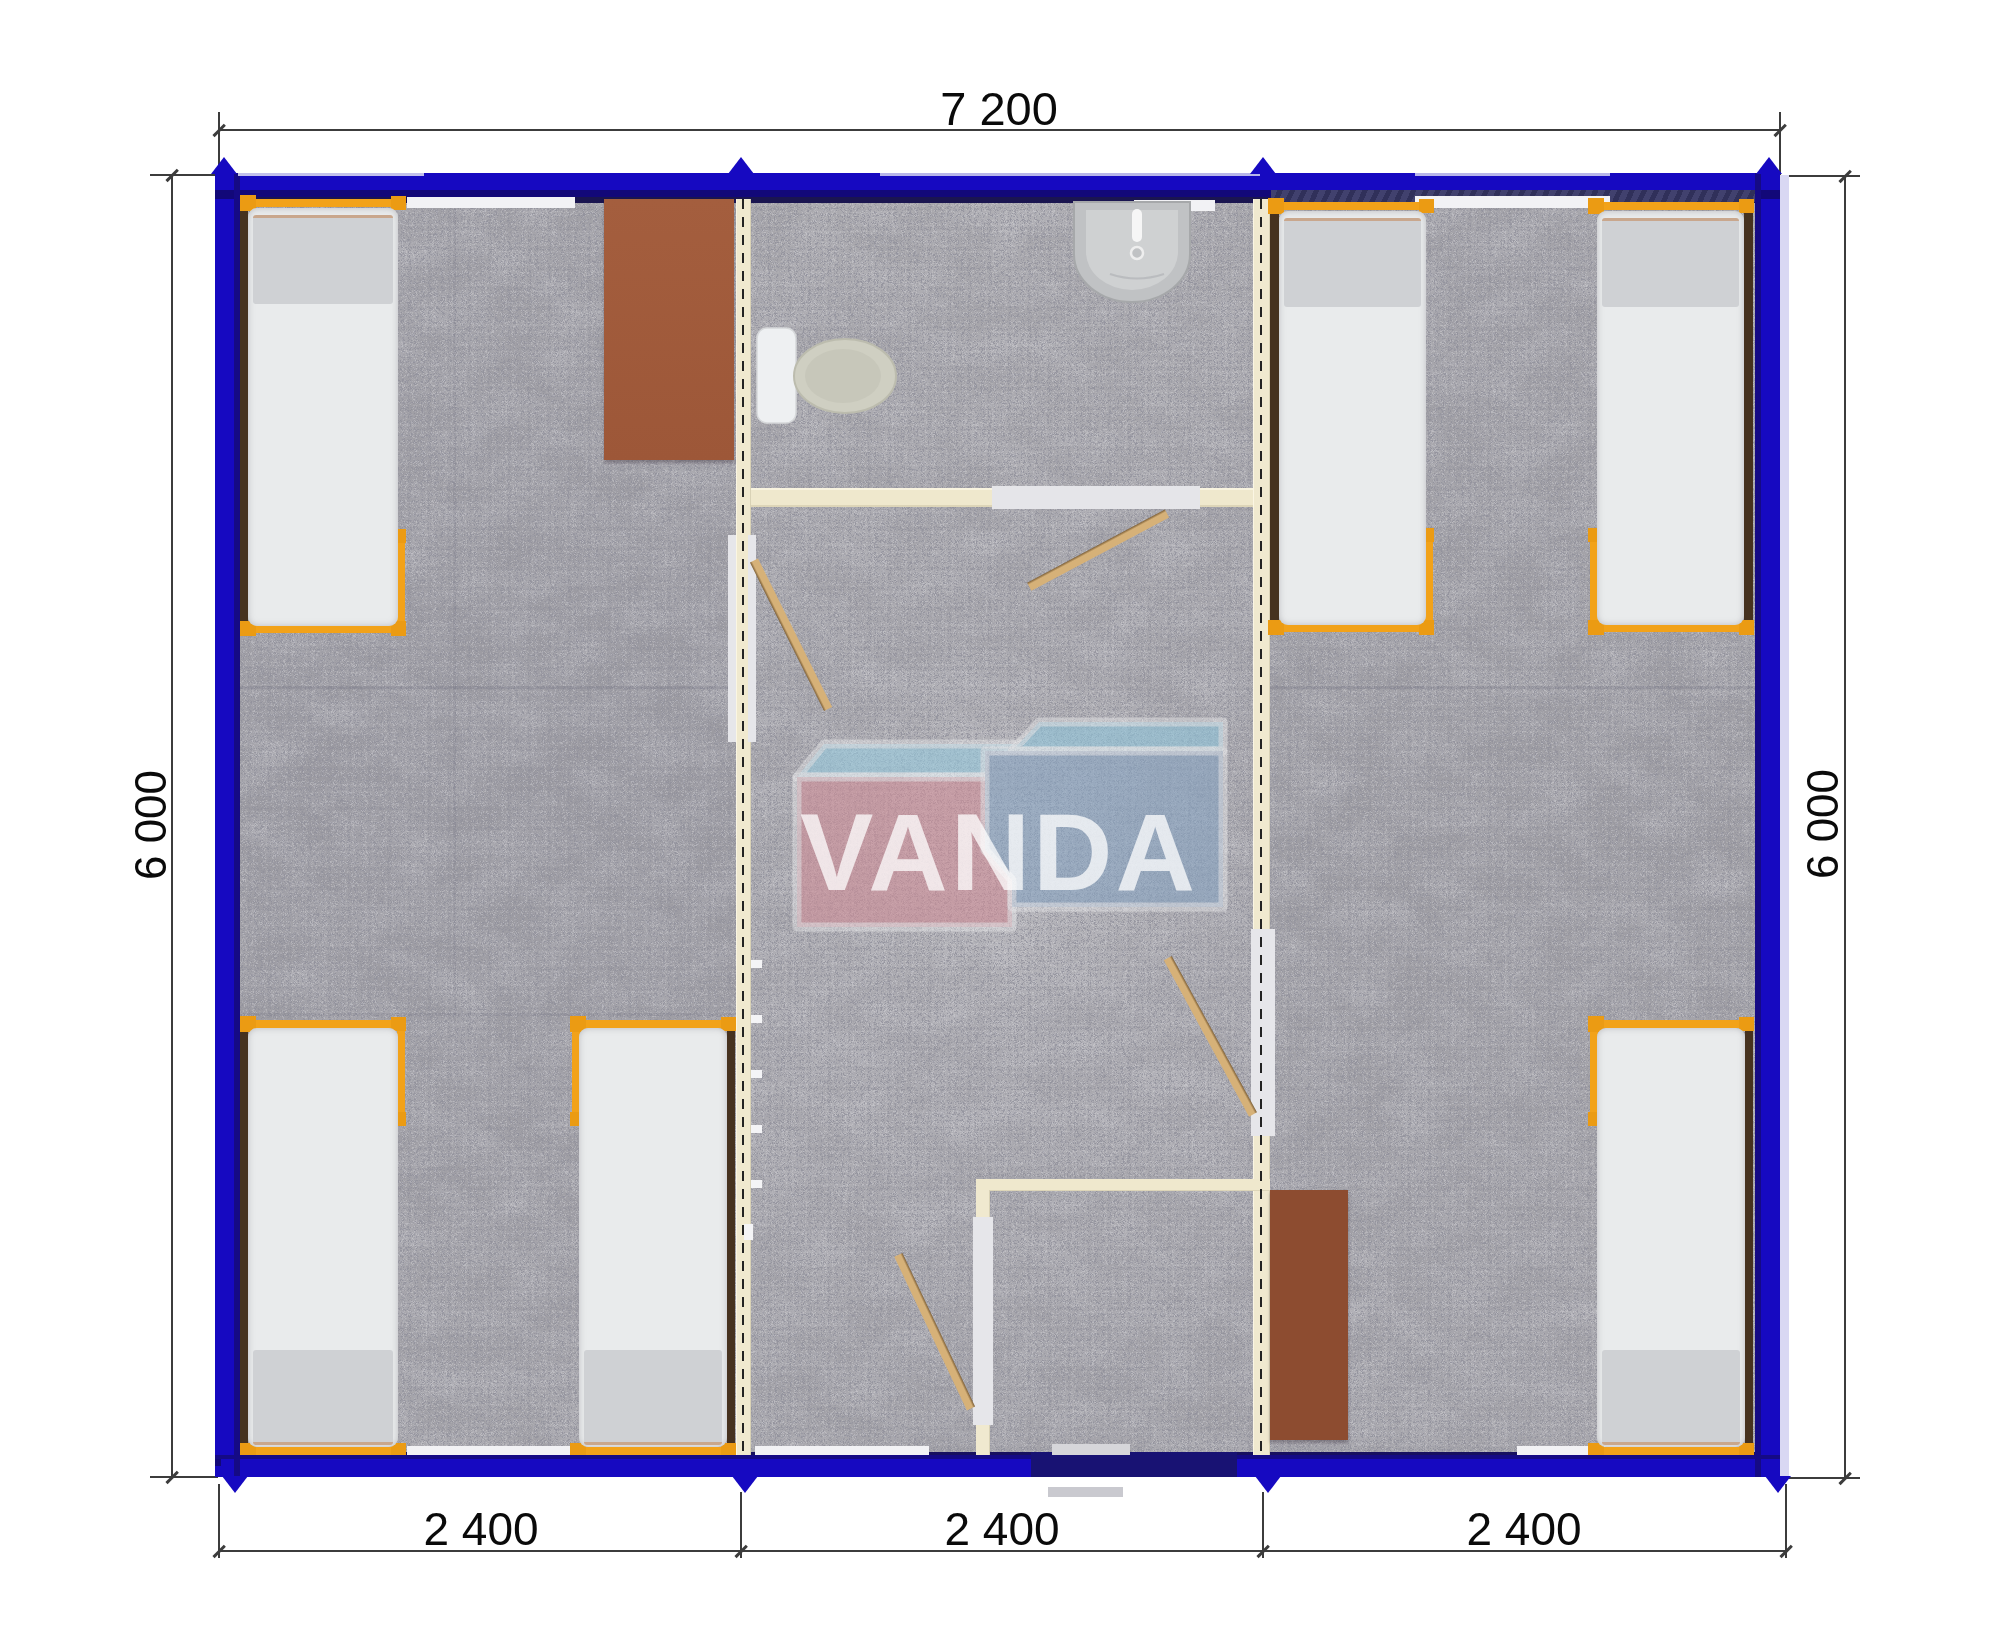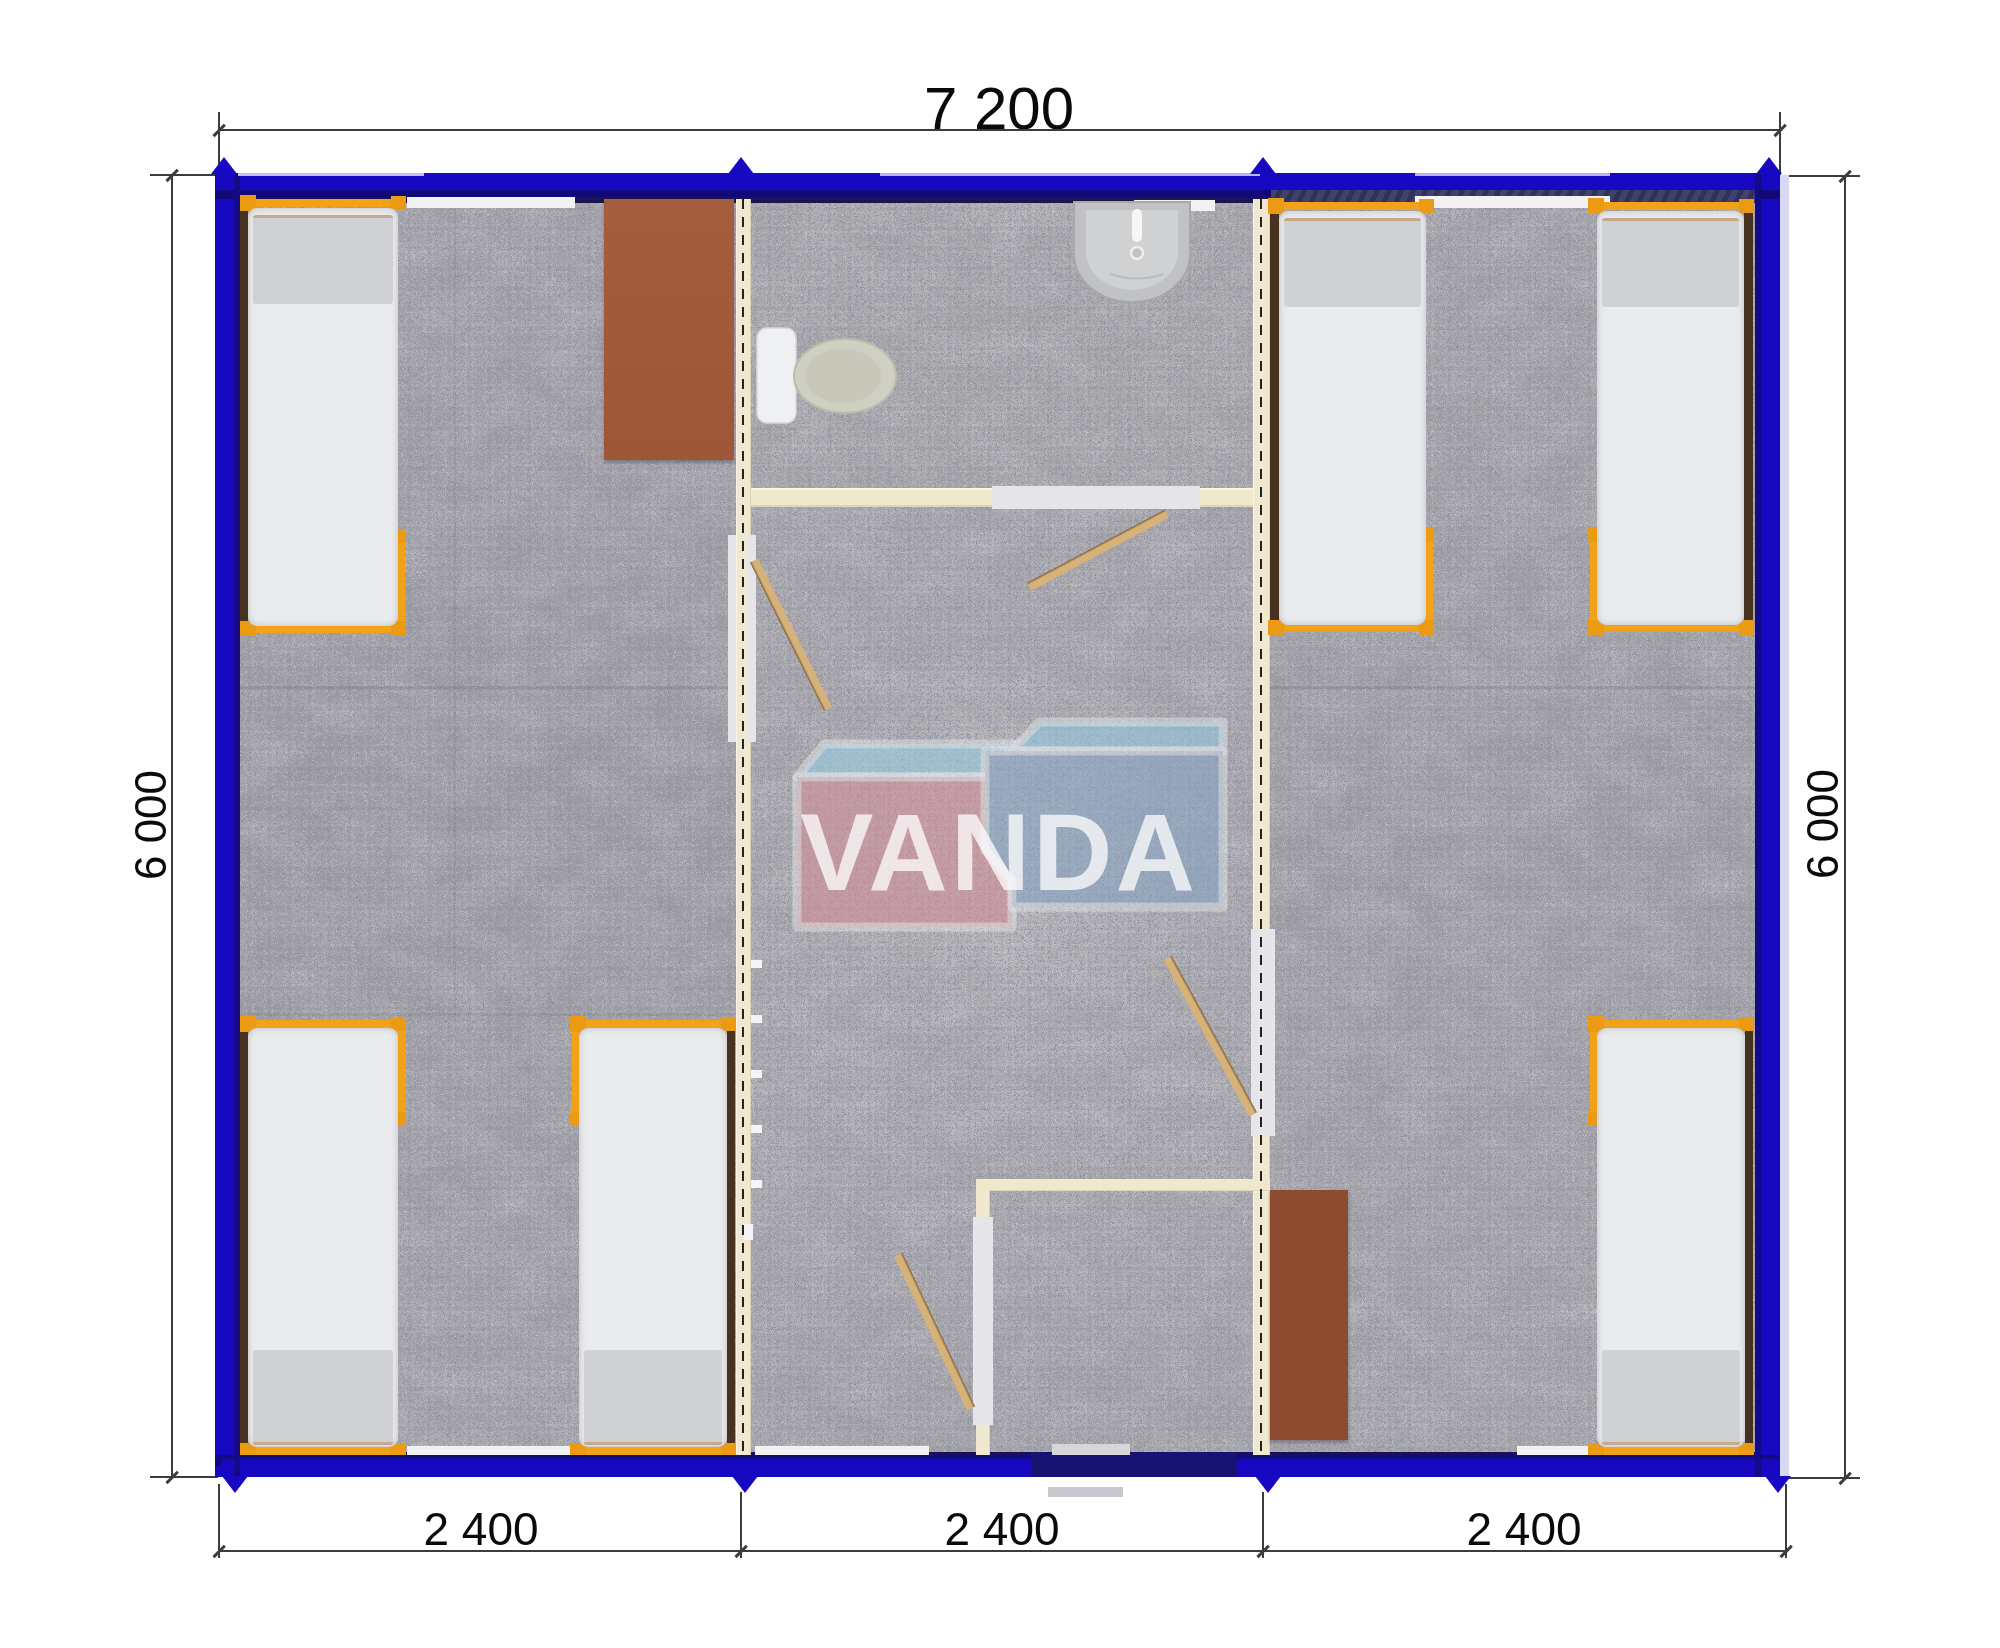--- a/index.html
+++ b/index.html
@@ -1,19 +1,19 @@
 <!DOCTYPE html>
 <html><head>
 <meta charset="utf-8">
 <style>
   html,body{margin:0;padding:0;background:#ffffff;}
   #page{position:relative;width:2000px;height:1648px;background:#ffffff;overflow:hidden;
         font-family:"Liberation Sans", sans-serif;}
   .abs{position:absolute;}
-  .dimtxt{position:absolute;color:#0a0a0a;font-size:60px;white-space:nowrap;}
+  .dimtxt{position:absolute;color:#0a0a0a;font-size:47px;white-space:nowrap;}
   .dline{position:absolute;background:#3c3c3c;}
 </style>
 </head>
 <body>
 <div id="page">
 
 <div class="dimtxt" style="left:999px;top:108px;transform:translate(-50%,-50%);">7 200</div>
 
 <div class="dline" style="left:219px;top:129px;width:1562px;height:2px;"></div>
 

